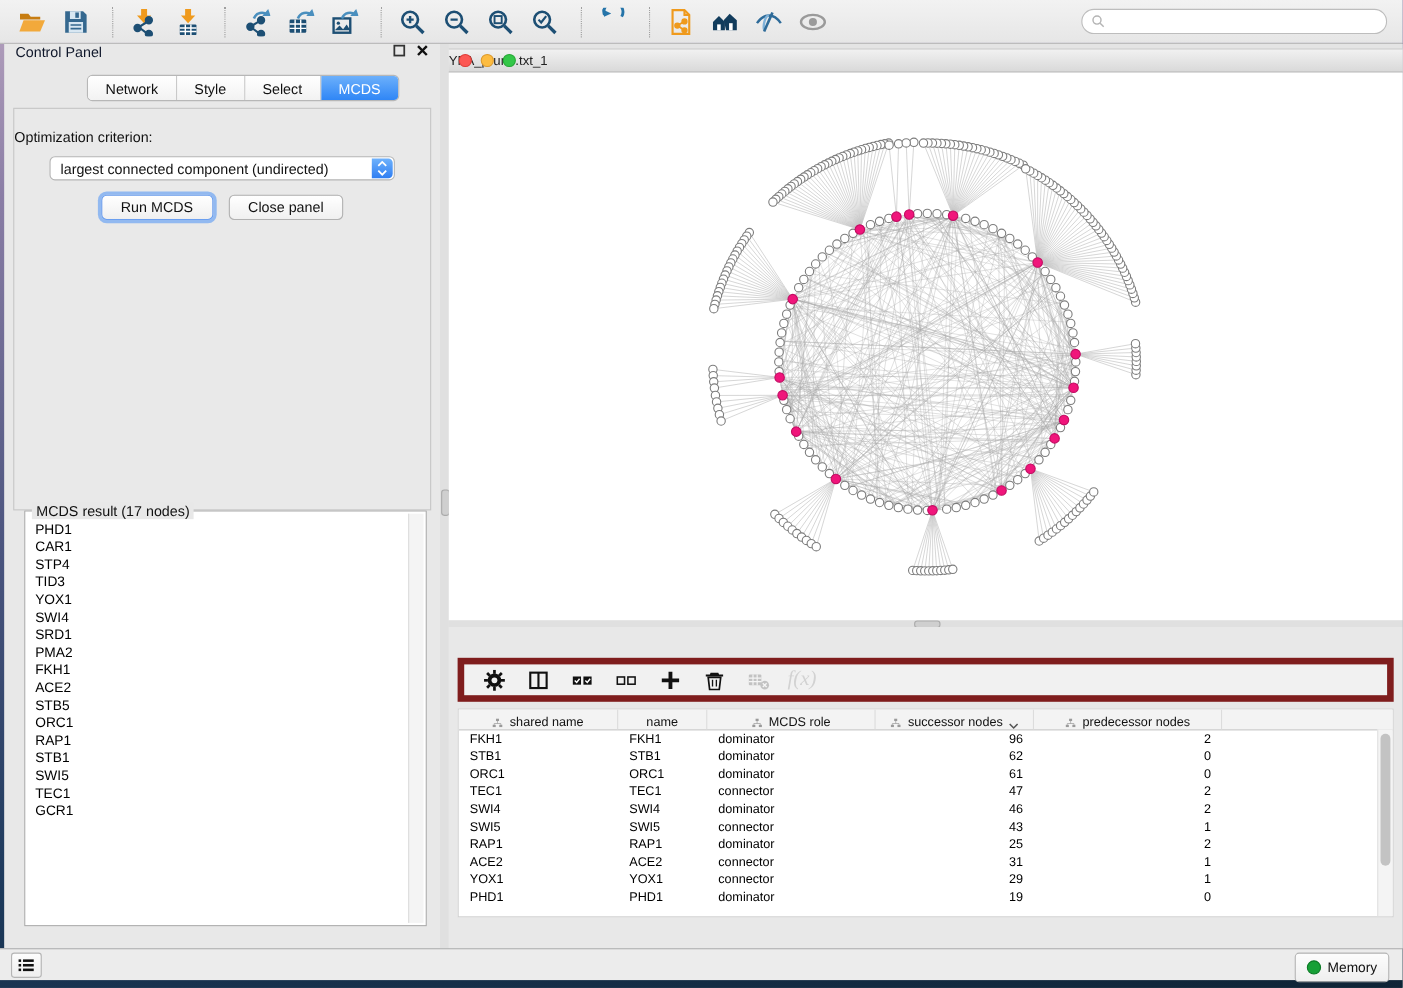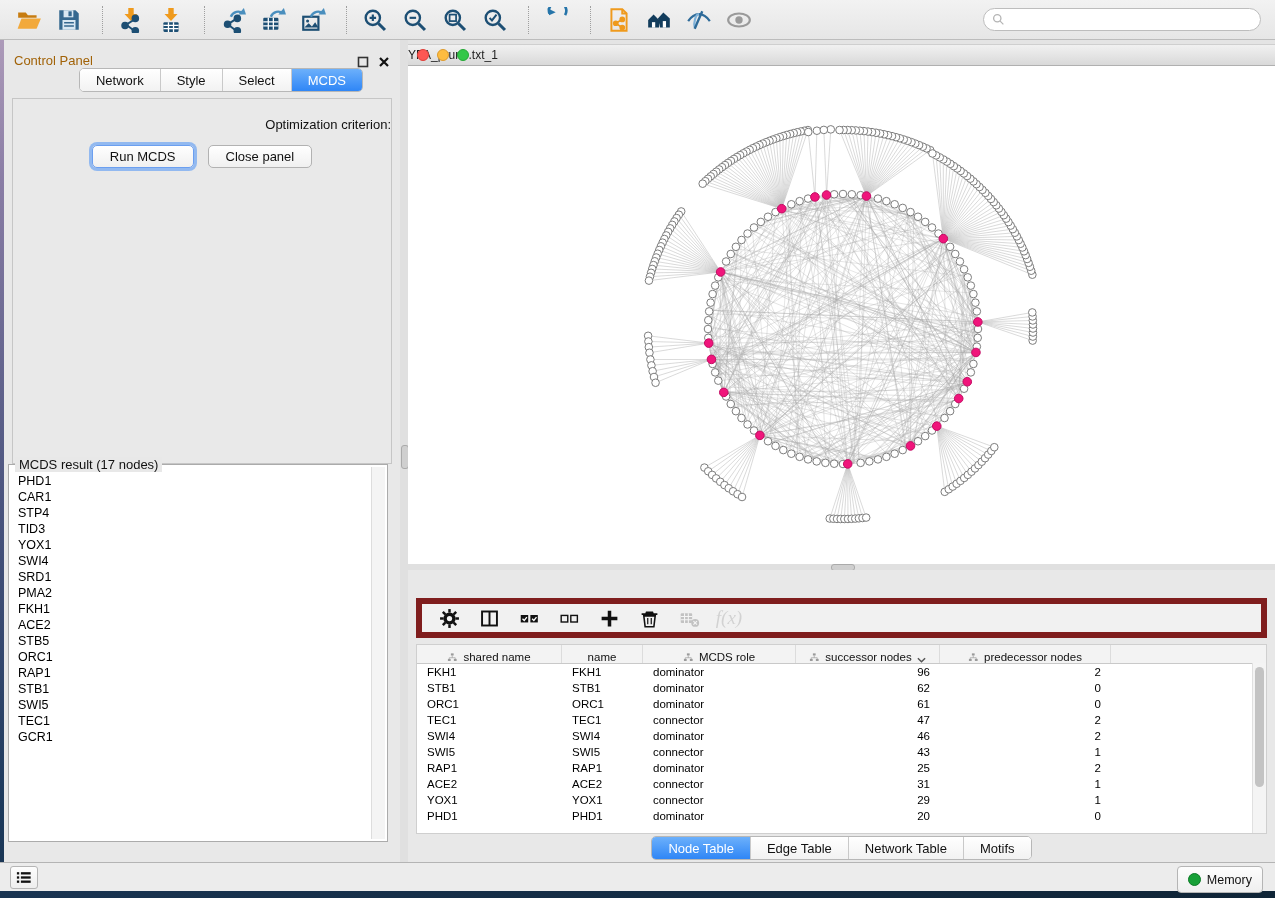--- a/index.html
+++ b/index.html
@@ -13,40 +13,40 @@
   .tb-icon{width:34px;height:30px;display:flex;align-items:center;justify-content:center;flex:0 0 auto;margin-right:6px;}
   .tb-icon svg{width:26px;height:26px;}
   .tb-sep{width:1px;height:28px;border-left:1px dotted #9f9f9f;margin:0 10px;flex:0 0 auto;}
   .search-box{position:absolute;right:14px;top:8px;width:278px;height:23px;background:#fff;
     border:1px solid #bdbdbd;border-radius:12px;display:flex;align-items:center;padding-left:8px;box-sizing:border-box;}
   .search-box svg{width:13px;height:13px;opacity:.55;}
   
   .content{position:absolute;left:4px;top:40px;right:0;height:822px;background:#e4e4e4;display:flex;}
   
   .control-panel{position:relative;width:396px;height:822px;background:#e8e8e8;flex:0 0 auto;}
-  .panel-titlebar{height:28px;display:flex;align-items:flex-end;padding:0 10px;font-size:13px;color:#a16207;}
+  .panel-titlebar{height:28px;display:flex;align-items:flex-start;padding:0 10px;font-size:13px;color:#0f172a;}
   .panel-titlebar .spacer{flex:1;}
   .mini-ic{width:12px;height:12px;margin-left:9px;display:inline-block;}
   .seg-tabs{display:flex;justify-content:center;padding-left:38px;}
   .seg{display:flex;border:1px solid #b7b7b7;border-radius:5px;overflow:hidden;background:#fff;height:22px;}
   .seg .seg-item{font-size:13px;color:#111;padding:0 16px;display:flex;align-items:center;border-left:1px solid #c9c9c9;background:linear-gradient(#ffffff,#f2f2f2);}
   .seg .seg-item:first-child{border-left:none;}
   .seg .seg-item.sel{background:linear-gradient(#6cb0fb,#2f86f6);color:#fff;}
   .cp-body{position:absolute;top:58px;left:8px;right:8px;height:364px;border:1px solid #c6c6c6;background:#e9e9e9;}
-  .opt-label{text-align:right;font-size:13px;margin-top:18px;color:#111;}
+  .opt-label{text-align:left;font-size:13px;margin-top:18px;color:#111;}
   .dropdown{width:314px;height:22px;margin:10px auto 0;background:#fff;border:1px solid #b5b5b5;border-radius:5px;
     display:flex;align-items:center;font-size:13px;position:relative;padding-left:9px;box-sizing:border-box;color:#111;}
   .dd-stepper{position:absolute;right:1px;top:1px;bottom:1px;width:19px;border-radius:0 4px 4px 0;
     background:linear-gradient(#6fb2fc,#2f7ef2);display:flex;flex-direction:column;align-items:center;justify-content:center;gap:2px;}
   .dd-stepper svg{width:9px;height:6px;}
   .btn-row{display:flex;justify-content:center;gap:14px;margin-top:13px;}
   .mac-btn{font-size:13px;font-family:inherit;color:#111;background:linear-gradient(#ffffff,#f0f0f0);
     border:1px solid #b2b2b2;border-radius:5px;height:23px;padding:0 17px;}
   .mac-btn.focused{box-shadow:0 0 0 3px rgba(100,160,245,.65);border-color:#6b9ff0;}
-  .mcds-fieldset{position:absolute;top:424px;left:4px;right:12px;height:376px;border:1px solid #ababab;
+  .mcds-fieldset{position:absolute;top:424px;left:18px;right:12px;height:376px;border:1px solid #ababab;
     background:#fff;margin:0;}
   .legend{position:absolute;top:-8px;left:6px;background:#e8e8e8;padding:0 4px;font-size:13px;color:#111;}
   .result-list{position:absolute;inset:2px 15px 2px 2px;overflow:hidden;font-size:12.5px;line-height:16px;color:#000;padding:6px 0 0 7px;}
   .vscroll{position:absolute;top:2px;bottom:2px;right:2px;width:13px;background:#f4f4f4;border-left:1px solid #ddd;}
   
   .vsplitter{width:8px;background:#e0e0e0;position:relative;flex:0 0 auto;}
   .vsplitter .handle{position:absolute;top:405px;left:1px;width:6px;height:22px;background:#cfcfcf;border:1px solid #aaa;border-radius:3px;}
   
   .right-col{flex:1;display:flex;flex-direction:column;background:#e4e4e4;min-width:0;}
   .net-titlebar{height:20px;margin-top:4px;background:linear-gradient(#f1f1f1,#d9d9d9);border-top:1px solid #cfcfcf;
@@ -258,20 +258,31 @@
       <div class="seg-tabs">
           <div class="seg" id="cp-tabs">
             <div class="seg-item">Network</div>
             <div class="seg-item">Style</div>
             <div class="seg-item">Select</div>
             <div class="seg-item sel">MCDS</div>
           </div>
         </div>
       <div class="cp-body">
         <div class="opt-label">Optimization criterion:</div>
+        <div class="dropdown">
+          <span>largest connected component (undirected)</span>
+          <span class="dd-stepper">
+            <svg viewBox="0 0 10 6">
+                <path d="M1 5l4-4 4 4" fill="none" stroke="#fff" stroke-width="1.8"></path>
+              </svg>
+            <svg viewBox="0 0 10 6">
+                <path d="M1 1l4 4 4-4" fill="none" stroke="#fff" stroke-width="1.8"></path>
+              </svg>
+          </span>
+        </div>
         <div class="btn-row">
           <button class="mac-btn focused">Run MCDS</button>
           <button class="mac-btn">Close panel</button>
         </div>
       </div>
       <div class="mcds-fieldset">
         <span class="legend">MCDS result (17 nodes)</span>
         <div class="result-list" id="mcds-list">
             <div>PHD1</div>
             <div>CAR1</div>
@@ -1345,36 +1356,28 @@
                 <div class="td" style="width: 145px;">YOX1</div>
                 <div class="td" style="width: 81px;">YOX1</div>
                 <div class="td" style="width: 153px;">connector</div>
                 <div class="td num" style="width: 144px;">29</div>
                 <div class="td num" style="width: 171px;">1</div>
               </div>
               <div class="tbl-row">
                 <div class="td" style="width: 145px;">PHD1</div>
                 <div class="td" style="width: 81px;">PHD1</div>
                 <div class="td" style="width: 153px;">dominator</div>
-                <div class="td num" style="width: 144px;">20</div>
+                <div class="td num" style="width: 144px;">19</div>
                 <div class="td num" style="width: 171px;">0</div>
               </div>
             </div>
           <div class="tbl-scroll">
               <div class="thumb"></div>
             </div>
         </div>
-        <div class="tp-tabs">
-            <div class="seg" id="tp-tabs">
-              <div class="seg-item sel">Node Table</div>
-              <div class="seg-item">Edge Table</div>
-              <div class="seg-item">Network Table</div>
-              <div class="seg-item">Motifs</div>
-            </div>
-          </div>
       </div>
     </div>
   </div>
 
   <div class="statusbar">
     <div class="list-btn">
       <svg viewBox="0 0 18 14" width="16" height="13">
         <g fill="#111">
             <rect x="1" y="1" width="2.6" height="2.6"></rect>
             <rect x="5.5" y="1" width="11" height="2.6"></rect>

